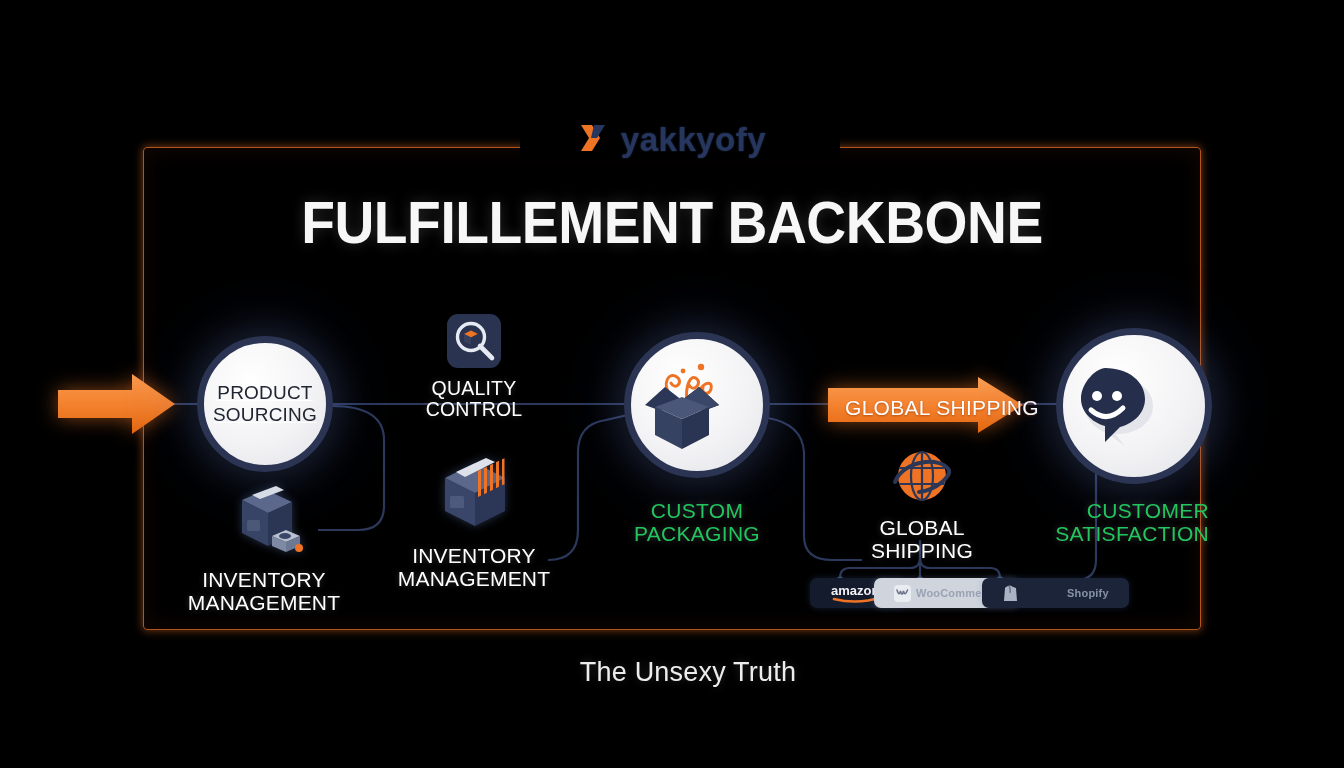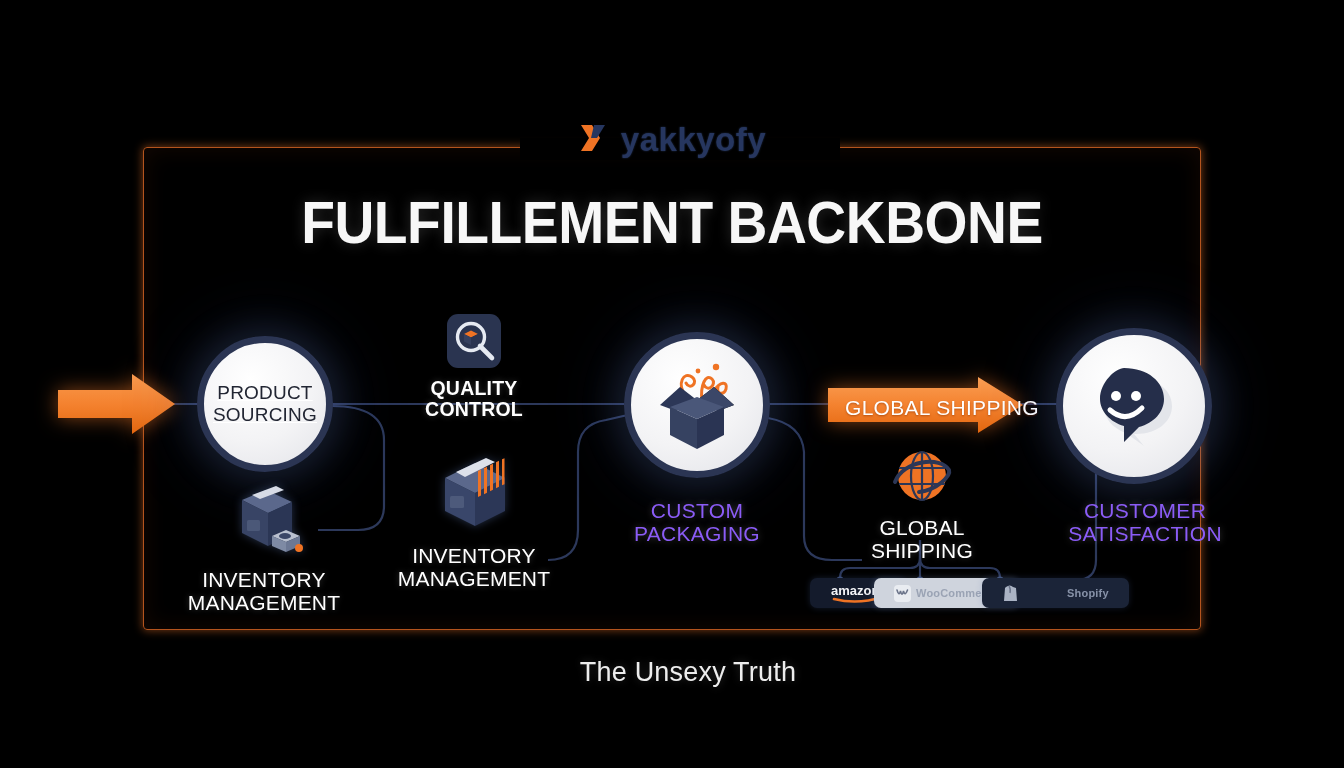--- a/index.html
+++ b/index.html
@@ -67,37 +67,37 @@
     width:1344px; height:768px;
     pointer-events:none;
   }
 
   
   .node {
     position:absolute;
     border-radius:50%;
     background:radial-gradient(circle at 38% 30%, #ffffff 0%, #f3f3f5 55%, #e2e3e8 100%);
     border:7px solid #2b3553;
-    display:flex; align-items:center; justify-content:center;
+    display:flex; align-items:center; justify-content:flex-start;
     box-shadow:0 0 34px 10px rgba(120,150,220,.17),
                0 0 70px 20px rgba(60,90,170,.10);
     text-decoration:underline;
   }
   .node-label-in {
     text-align:center;
     color:#222633;
     font-size:19px;
     font-weight:400;
     line-height:1.15;
     letter-spacing:.2px;
   }
   .node-label-out {
     position:absolute;
     text-align:center;
-    color:#8b5cf6;
+    color:#22c55e;
     font-size:21px;
     line-height:1.08;
     letter-spacing:.3px;
     text-shadow:0 0 7px rgba(255,255,255,.25);
     white-space:pre-line;
   }
 
   
   .sub { position:absolute; text-align:center; }
   .sub-cap {
@@ -225,21 +225,21 @@
     <path d="M50,52 L64,46 L78,52 L64,58 Z" fill="#b9c0cf"></path>
     <path d="M50,52 L64,58 L64,68 L50,62 Z" fill="#7e8aa4"></path>
     <path d="M64,58 L78,52 L78,62 L64,68 Z" fill="#6c7894"></path>
     <ellipse cx="63" cy="52" rx="6" ry="3" fill="#3a4667"></ellipse>
     <circle cx="77" cy="64" r="4" fill="#ef7324"></circle>
   </svg>
   <div class="sub-cap big">INVENTORY
 MANAGEMENT</div>
 </div>
 
-<div class="sub" style="left:390px; top:314px; width:168px;font-weight:bold;">
+<div class="sub" style="left:390px; top:314px; width:168px;">
   <svg width="54" height="54" viewBox="0 0 54 54">
     <rect x="0" y="0" width="54" height="54" rx="11" fill="#2a3450"></rect>
     <circle cx="24" cy="23" r="13.5" fill="none" stroke="#e6eaf2" stroke-width="3.4"></circle>
     <path d="M33,32 L45,44" stroke="#e6eaf2" stroke-width="4.6" stroke-linecap="round"></path>
     <path d="M17,20 L24,16.5 L31,20 L24,23.5 Z" fill="#ef7324"></path>
     <path d="M17,20 L24,23.5 L24,31 L17,27.5 Z" fill="#35405f"></path>
     <path d="M24,23.5 L31,20 L31,27.5 L24,31 Z" fill="#2a3450"></path>
   </svg>
   <div class="sub-cap">QUALITY CONTROL</div>
 </div>
@@ -335,16 +335,16 @@
 
 <div class="node" style="left:1056px; top:328px; width:156px; height:156px;">
   <svg width="104" height="96" viewBox="0 0 104 96">
     <path d="M54,20 C76,20 90,33 90,48 C90,63 76,76 54,76 L52,76 L62,88 L44,75 C30,70 22,60 22,48 C22,33 36,20 54,20 Z" fill="#e3e5ea"></path>
     <path d="M42,10 C66,10 82,24 82,41 C82,54 72,65 57,69 L42,84 L42,68 C28,64 18,53 18,41 C18,24 34,10 42,10 Z" fill="#252e4a"></path>
     <circle cx="34" cy="38" r="5" fill="#fff"></circle>
     <circle cx="54" cy="38" r="5" fill="#fff"></circle>
     <path d="M28,52 Q44,66 60,50" stroke="#fff" stroke-width="5" fill="none" stroke-linecap="round"></path>
   </svg>
 </div>
-<div class="node-label-out" style="left:1050px; top:500px; width:190px;">CUSTOMER
+<div class="node-label-out" style="left:1019px; top:500px; width:190px;text-align:right;">CUSTOMER
 SATISFACTION</div>
 
 <div class="caption">The Unsexy Truth</div>
 
 </body></html>

